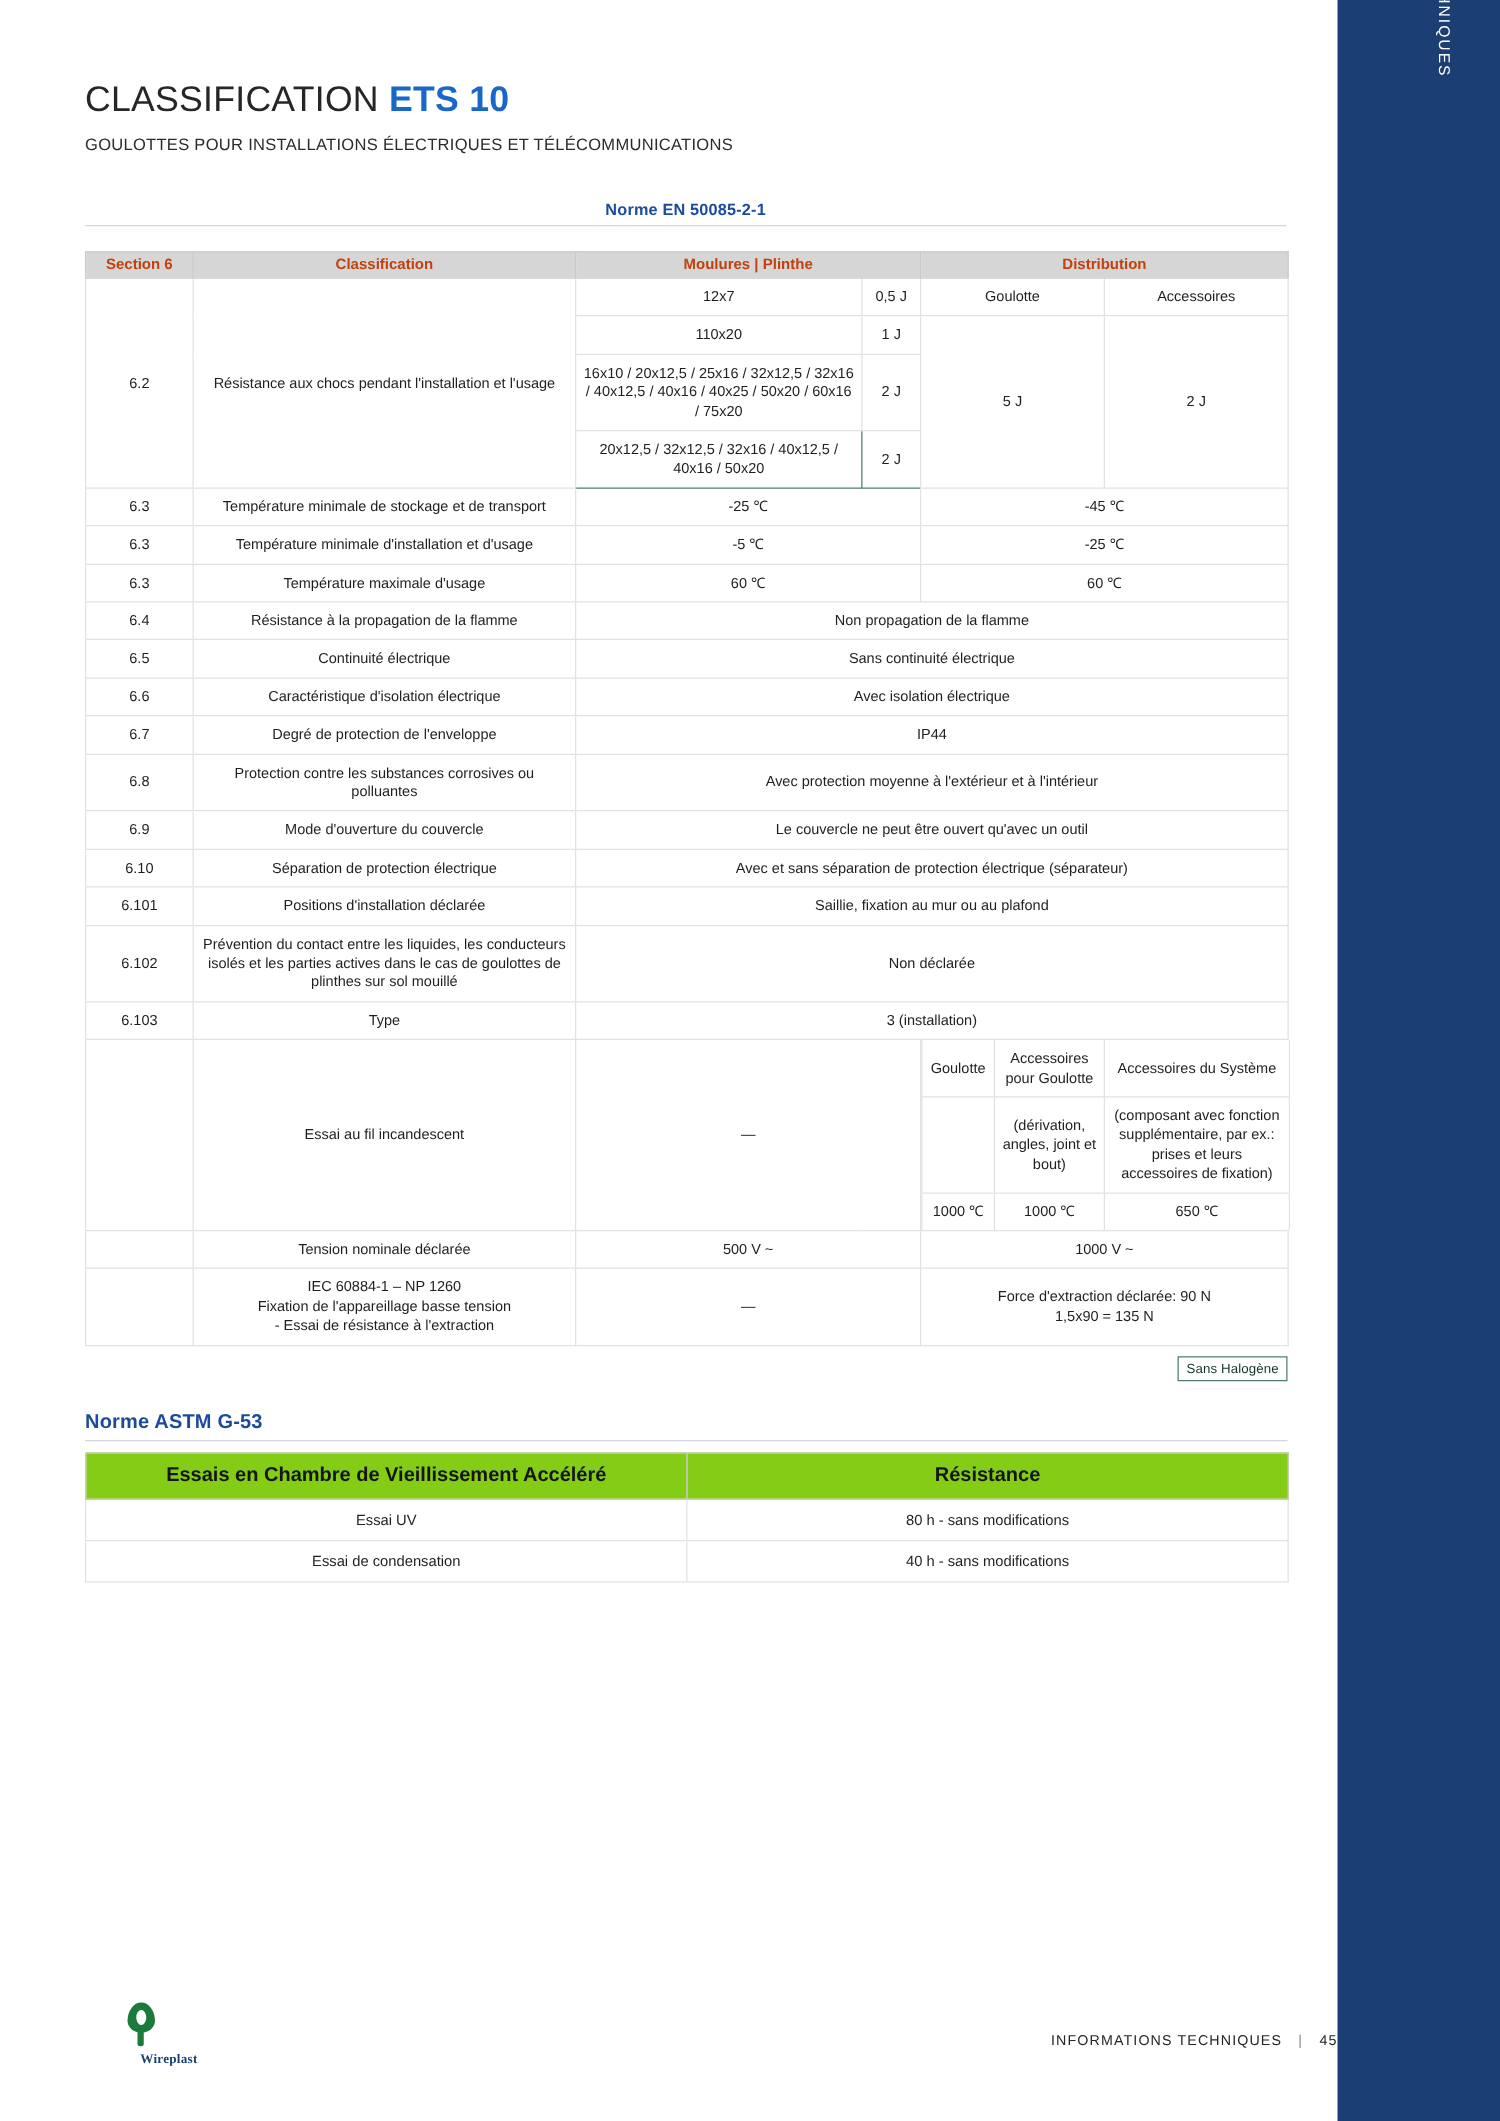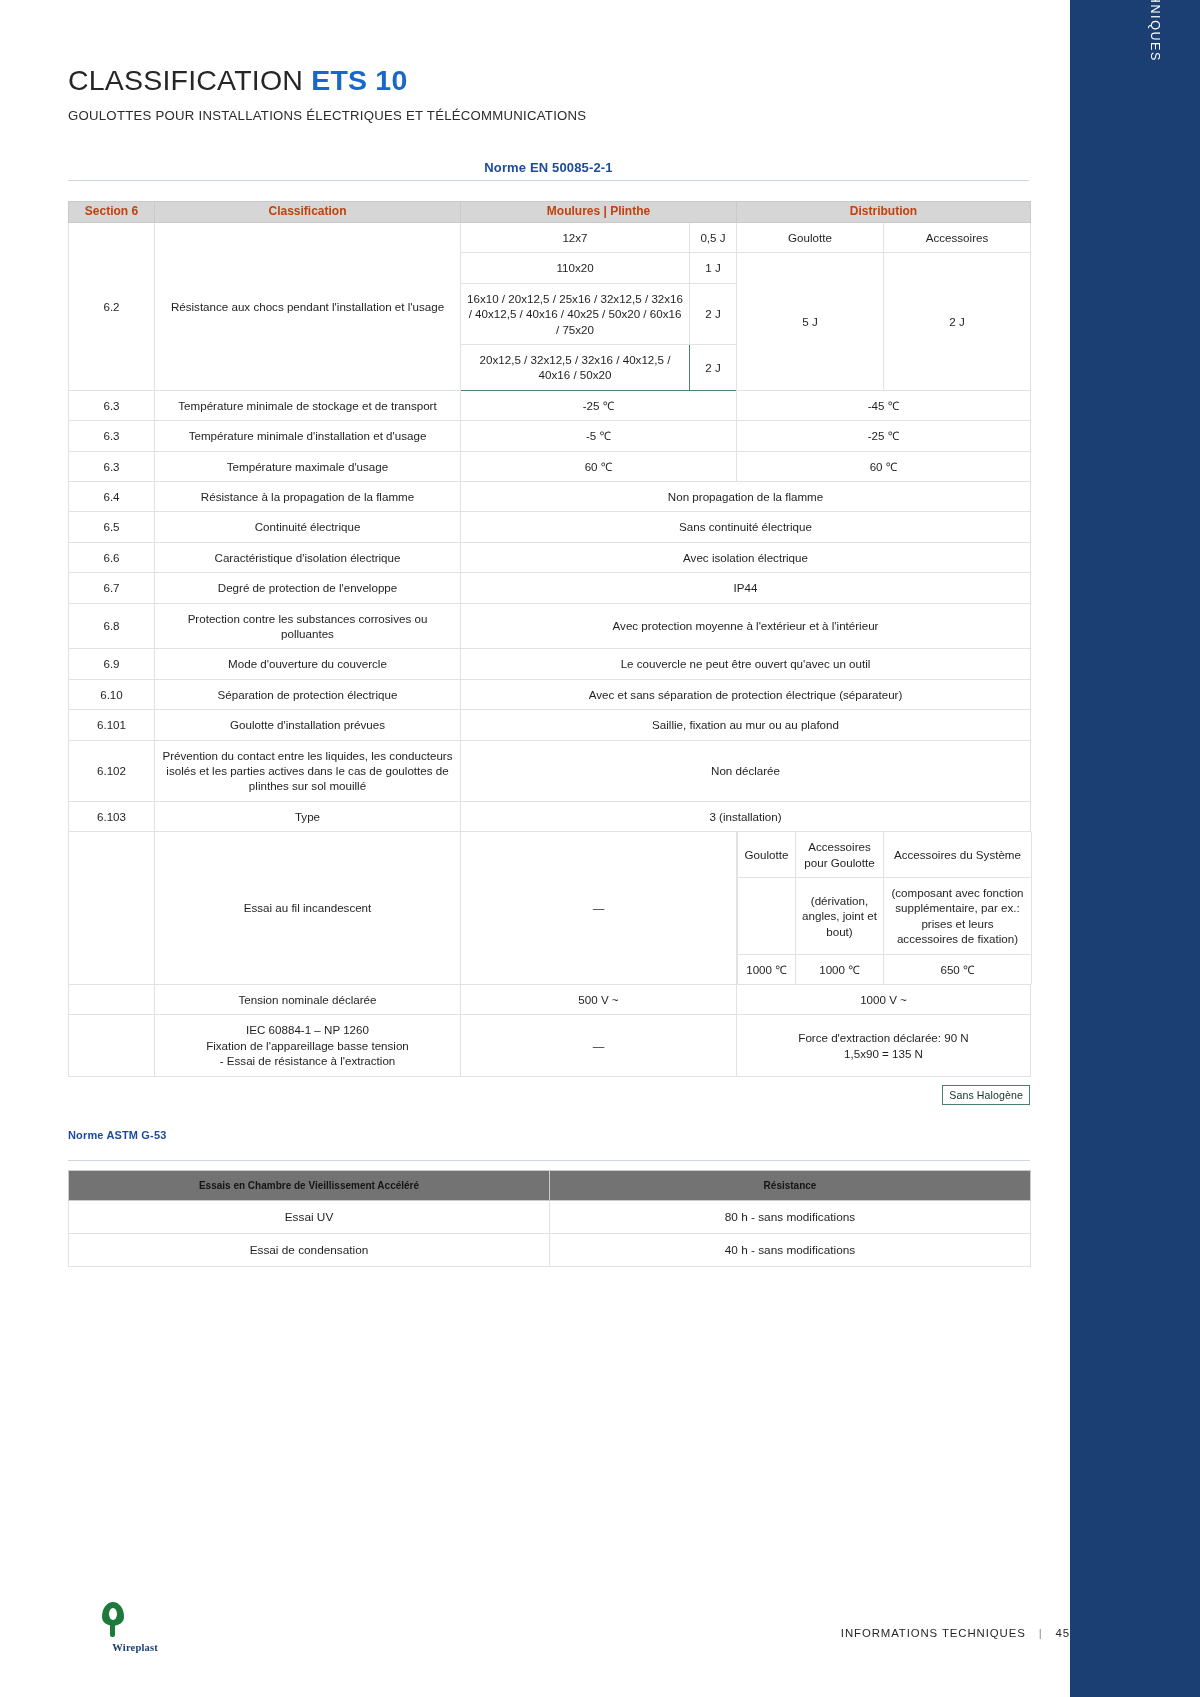--- a/index.html
+++ b/index.html
@@ -147,48 +147,48 @@
     border: 1px solid #4e7f6c;
     color: #14332a;
     font-size: 10.6px;
     padding: 3px 6px;
     background: #ffffff;
     letter-spacing: 0.1px;
   }
 
   .norme2 {
     margin-top: 24px;
-    font-size: 11px;
+    font-size: 16px;
     font-weight: 700;
     color: #1c4b9c;
     letter-spacing: 0.15px;
-    padding-bottom: 19px;
+    padding-bottom: 5px;
     border-bottom: 1px solid #cfd6de;
     width: 962px;
   }
   .uv-line {
     width: 962px;
     text-align: center;
     font-size: 12.6px;
     margin-top: 12px;
     color: #1f1f1f;
   }
   .uv-line .b { font-weight: 700; }
 
   table.astm {
     border-collapse: collapse;
     width: 962px;
     table-layout: fixed;
     margin-top: 9px;
     font-size: 11.8px;
   }
   table.astm th {
-    background: #737373;
-    font-weight: 700;
-    font-size: 10px;
+    background: #84cc16;
+    font-weight: 700;
+    font-size: 16px;
     padding: 9px 6px;
     border: 1px solid #cacaca;
     color: #151515;
   }
   table.astm td {
     border: 1px solid #e2e2e2;
     padding: 9px 6px;
     text-align: center;
     color: #1f1f1f;
   }
@@ -368,21 +368,21 @@
           <td class="pad-lr">Mode d'ouverture du couvercle</td>
           <td colspan="4">Le couvercle ne peut être ouvert qu'avec un outil</td>
         </tr>
         <tr>
           <td>6.10</td>
           <td class="pad-lr">Séparation de protection électrique</td>
           <td colspan="4">Avec et sans séparation de protection électrique (séparateur)</td>
         </tr>
         <tr>
           <td>6.101</td>
-          <td class="pad-lr">Goulotte d'installation prévues</td>
+          <td class="pad-lr">Positions d'installation déclarée</td>
           <td colspan="4">Saillie, fixation au mur ou au plafond</td>
         </tr>
         <tr>
           <td>6.102</td>
           <td class="pad-lr">Prévention du contact entre les liquides, les conducteurs isolés et les parties actives dans le cas de goulottes de plinthes sur sol mouillé</td>
           <td colspan="4">Non déclarée</td>
         </tr>
         <tr>
           <td>6.103</td>
           <td class="pad-lr">Type</td>

